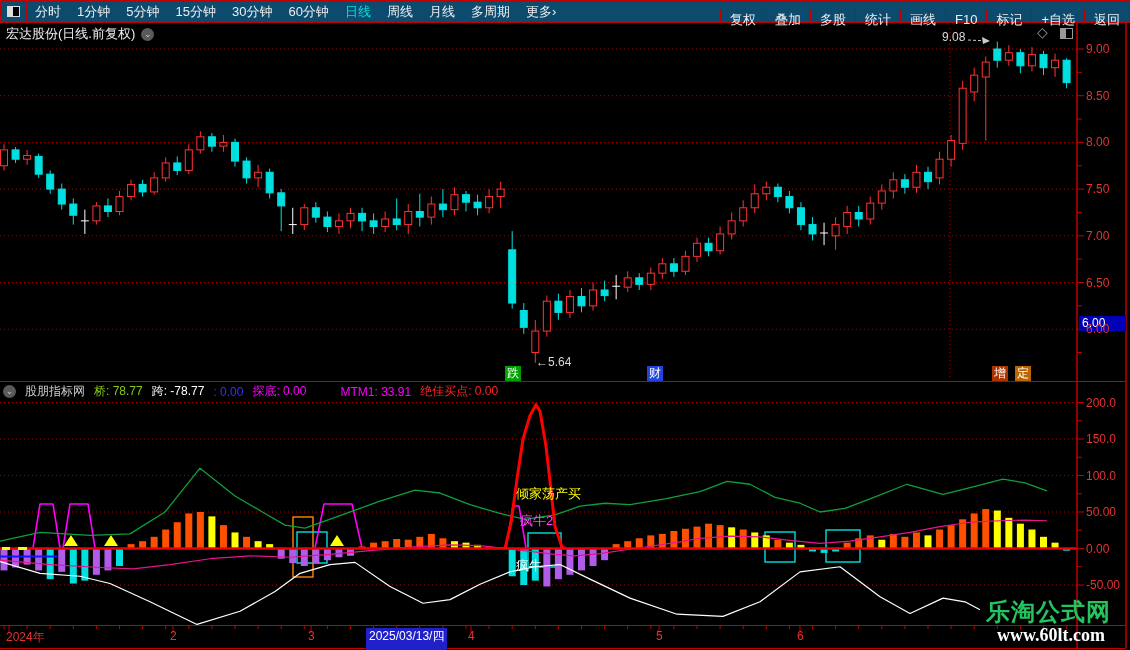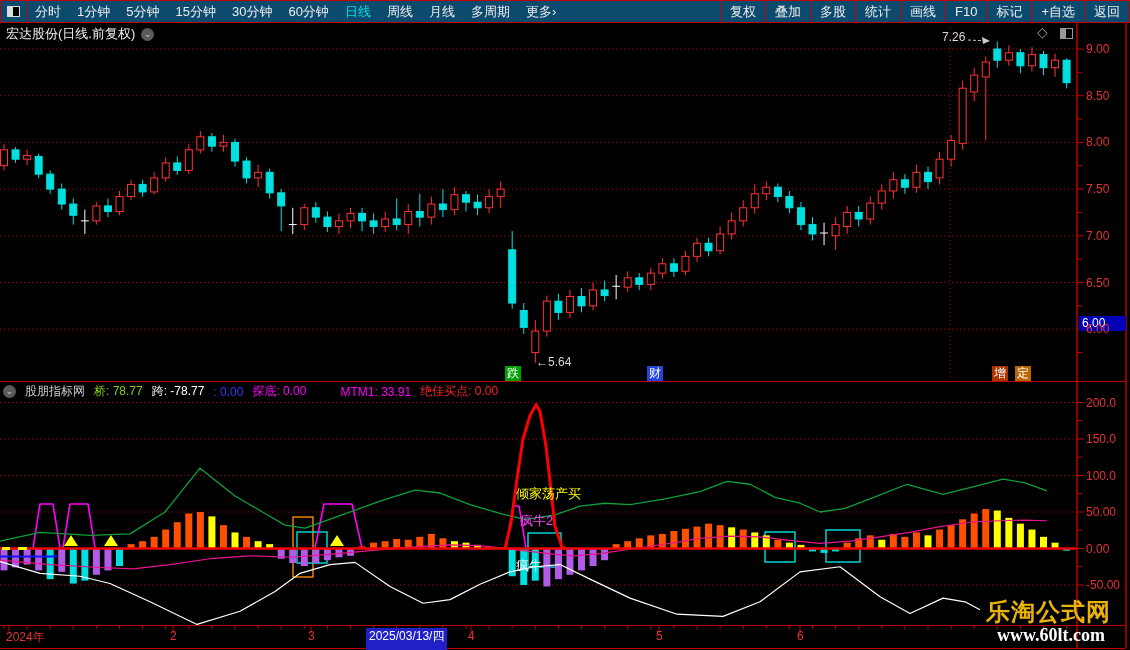--- a/index.html
+++ b/index.html
@@ -6,39 +6,39 @@
 .screen{position:relative;width:1130px;height:650px;background:#000;overflow:hidden;
   font-family:"Liberation Sans",sans-serif;color:#fff;}
 #chart-svg{position:absolute;left:0;top:0;z-index:1;}
 .toolbar{position:absolute;left:0;top:0;width:1128px;height:21px;border:1px solid #c00000;
   display:flex;justify-content:space-between;background:#0c4a6e;font-size:13px;z-index:5;}
 .tb-left{display:flex;align-items:center;}
 .tb-iconcell{width:25px;height:21px;border-right:1px solid #c00000;display:flex;align-items:center;justify-content:center;}
 .spliticon{width:11px;height:9px;border:1px solid #ddd;background:linear-gradient(90deg,#ddd 45%,#000 45%);}
 .tbi{padding:0 8px;color:#eee;line-height:21px;white-space:nowrap;}
 .tbi.act{color:#00e0e0;}
-.tb-right{display:flex;}
+.tb-right{display:flex;margin-top:8px;}
 .tbr{padding:0 9px;border-left:1px solid #c00000;color:#eee;line-height:21px;white-space:nowrap;}
 .titlerow{position:absolute;top:25px;left:6px;font-size:13px;color:#eee;z-index:5;display:flex;align-items:center;}
 .chev{display:inline-block;width:13px;height:13px;border-radius:50%;background:#5a5a5a;color:#ccc;
   font-size:9px;line-height:12px;text-align:center;margin-left:6px;}
 .wicon{position:absolute;top:24px;color:#999;font-size:14px;z-index:5;}
 .ihdr{position:absolute;top:383px;left:3px;display:flex;gap:9px;font-size:12px;align-items:center;z-index:5;white-space:nowrap;}
 .axl{position:absolute;color:#e63232;font-size:12px;z-index:4;}
 .badge{position:absolute;top:366px;min-width:14px;height:15px;color:#fff;font-size:12px;line-height:15px;
   text-align:center;padding:0 1px;z-index:4;}
 .anno{position:absolute;color:#d8d8d8;font-size:12px;z-index:4;}
 .anno-high{left:942px;top:30px;}
 .anno-low{left:536px;top:355px;}
 .ilabel{position:absolute;font-size:13px;z-index:4;white-space:nowrap;}
 .datebox{position:absolute;top:628px;background:#2020c8;color:#fff;font-size:12px;height:32px;
   line-height:16px;padding:0 3px;z-index:4;}
 .pricebox{position:absolute;left:1079px;top:316px;width:44px;background:#0000b4;color:#fff;
   font-size:12px;height:15px;line-height:15px;padding-left:3px;z-index:4;}
-.wm1{position:absolute;left:986px;top:596px;color:#eab308;font-weight:bold;font-size:24px;
+.wm1{position:absolute;left:986px;top:596px;color:#22c55e;font-weight:bold;font-size:24px;
   letter-spacing:1px;z-index:6;font-family:"Liberation Sans",sans-serif;}
 .wm2{position:absolute;left:997px;top:625px;color:#fff;font-weight:bold;font-size:18px;z-index:6;
   font-family:"Liberation Serif",serif;}
 .dlabel{position:absolute;top:629px;color:#e63232;font-size:12px;z-index:4;}
 </style>
 </head>
 <body>
 
 <div class="screen">
   <svg id="chart-svg" width="1130" height="650">
@@ -483,21 +483,21 @@
     <span class="chev" style="margin-left:0;">⌄</span>
   <span style="color: rgb(204, 204, 204);">股朋指标网</span>
       <span style="color: #84cc16;">桥: 78.77</span>
       <span style="color: rgb(255, 255, 255);">跨: -78.77</span>
       <span style="color: rgb(51, 51, 255);">: 0.00</span>
       <span style="color: rgb(255, 0, 255);">探底: 0.00</span>
       <span style="color: rgb(255, 0, 255); padding-left: 25px;">MTM1: 33.91</span>
       <span style="color: rgb(255, 34, 34);">绝佳买点: 0.00</span>
     </div>
 
-  <div class="anno anno-high">7.26</div>
+  <div class="anno anno-high">9.08</div>
   <div class="anno anno-low">←5.64</div>
 
   <div class="pricebox">6.00</div>
   <div class="datebox" style="left: 366px;">2025/03/13/四</div>
 
   <div id="overlays">
       <div class="axl" style="left: 1086px; top: 42px;">9.00</div>
       <div class="axl" style="left: 1086px; top: 88.7px;">8.50</div>
       <div class="axl" style="left: 1086px; top: 135.4px;">8.00</div>
       <div class="axl" style="left: 1086px; top: 182.1px;">7.50</div>

